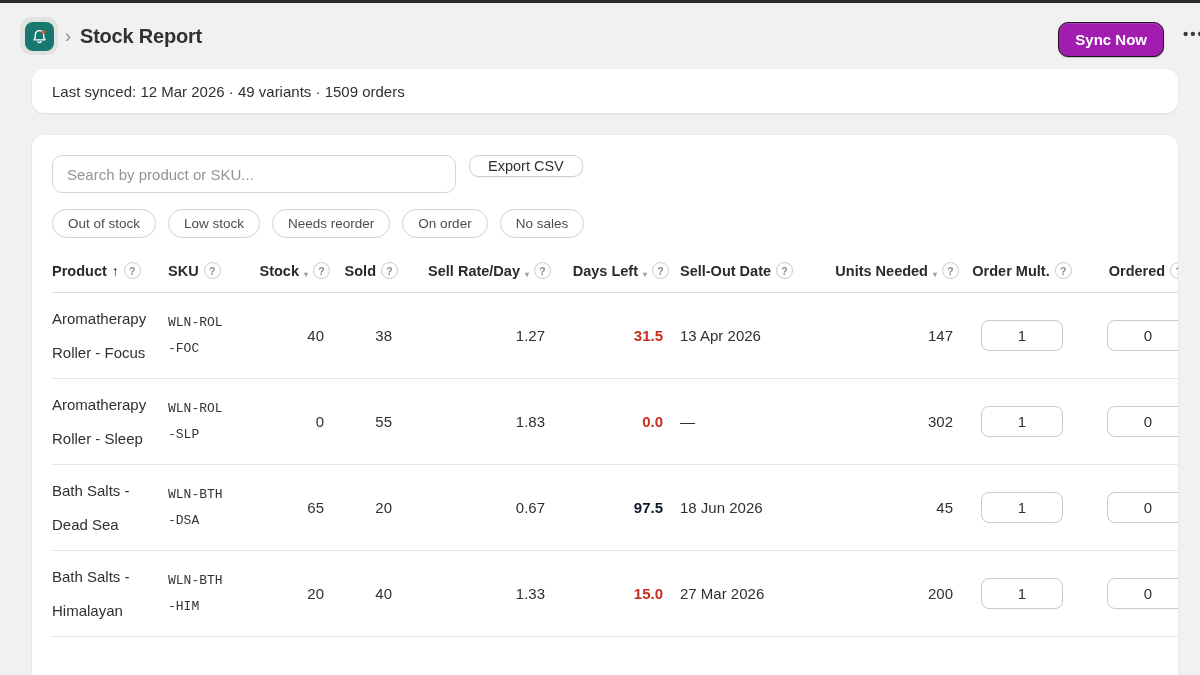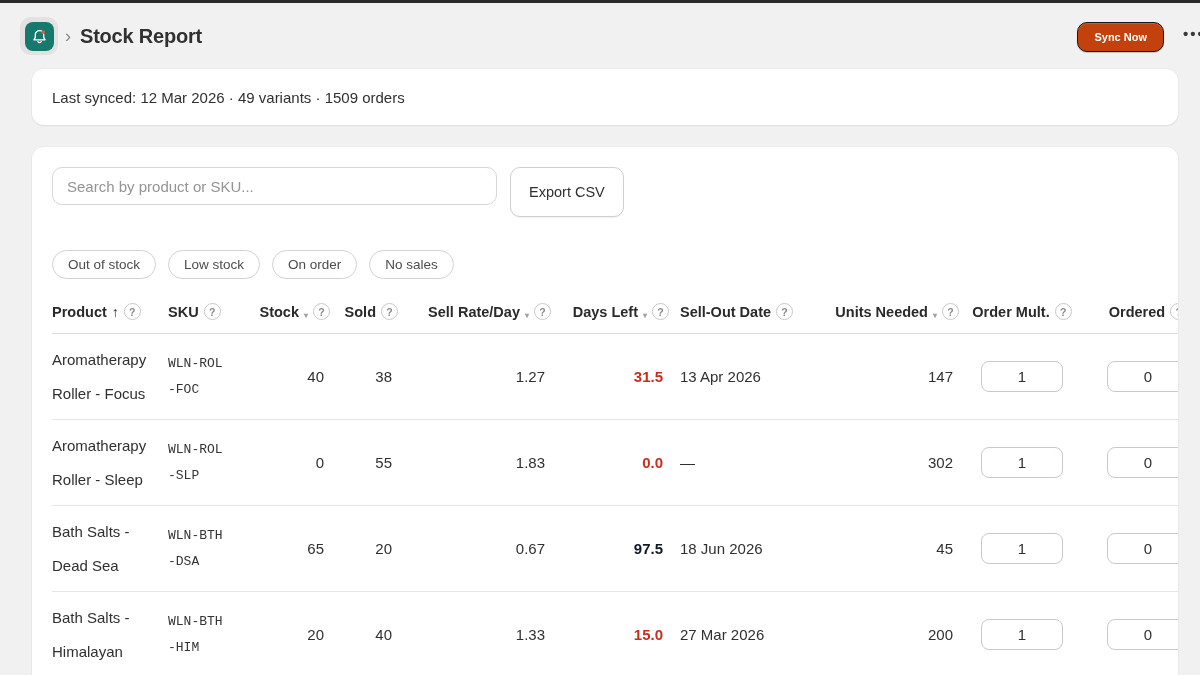--- a/index.html
+++ b/index.html
@@ -21,53 +21,53 @@
     display: flex; align-items: center; justify-content: center; flex: 0 0 auto;
   }
   .app-icon {
     width: 29px; height: 29px; border-radius: 8px; background: #17796e;
     display: flex; align-items: center; justify-content: center;
   }
   .breadcrumb-chevron { color: #8a8a8a; font-size: 18px; margin: 0 9px 0 7px; }
   .page-title { font-size: 20px; font-weight: 700; letter-spacing: -0.2px; }
   .sync-btn {
     position: absolute; right: 36px; top: 19px;
-    background: #c2410c; color: #ffffff; border: 1px solid #1a1a1a;
-    border-radius: 10px; padding: 8px 16px; font-size: 11px; font-weight: 700;
+    background: #a21caf; color: #ffffff; border: 1px solid #1a1a1a;
+    border-radius: 10px; padding: 8px 16px; font-size: 15px; font-weight: 700;
     font-family: "Liberation Sans", sans-serif; cursor: pointer;
     box-shadow: inset 0 1px 0 rgba(255,255,255,0.15), 0 1px 1px rgba(0,0,0,0.2);
   }
   .more-menu {
     position: absolute; left: 1183px; top: 22px; color: #3a3a3a;
     font-size: 15px; font-weight: 700; letter-spacing: 2px; white-space: nowrap;
     cursor: pointer;
   }
   
   .card {
     background: #ffffff; border-radius: 12px; margin-left: 32px; width: 1146px;
     box-shadow: 0 1px 2px rgba(0,0,0,0.07), 0 0 0 1px rgba(0,0,0,0.02);
   }
-  .banner-card { height: 56px; display: flex; align-items: center; padding: 0 20px; }
+  .banner-card { height: 44px; display: flex; align-items: center; padding: 0 20px; }
   .banner-text { font-size: 15px; }
   .main-card { margin-top: 22px; height: 600px; padding: 20px; overflow: hidden; }
   
   .toolbar-row { display: flex; gap: 13px; }
   .search-input {
-    width: 445px; height: 38px; border: 1px solid #d6d6d6; border-radius: 10px;
+    width: 404px; height: 38px; border: 1px solid #d6d6d6; border-radius: 10px;
     padding: 0 14px; font-size: 15px; font-family: "Liberation Sans", sans-serif;
     color: #303030; background: #fff; outline: none;
   }
   .search-input::placeholder { color: #949494; }
   .export-btn {
-    height: 50px; padding: 0 18px; background: #fff; border: 1px solid #d0d0d0;
+    height: 22px; padding: 0 18px; background: #fff; border: 1px solid #d0d0d0;
     border-radius: 10px; font-size: 14.5px; color: #303030; cursor: pointer;
     font-family: "Liberation Sans", sans-serif;
     box-shadow: 0 1px 0 rgba(0,0,0,0.05);
   }
-  .chips-row { display: flex; gap: 12px; margin-top: 33px; }
+  .chips-row { display: flex; gap: 12px; margin-top: 16px; }
   .chip {
     height: 29px; padding: 0 15px; display: flex; align-items: center;
     border: 1px solid #d2d2d2; border-radius: 15px; background: #fff;
     font-size: 13.5px; color: #4c4c4c; cursor: pointer; white-space: nowrap;
   }
   
   table { border-collapse: collapse; table-layout: fixed; width: 1159px; margin-top: 18px; }
   th {
     font-size: 14.5px; font-weight: 700; color: #2a2a2a; text-align: left;
     padding: 6px 0 13px 0; border-bottom: 1px solid #dcdcdc; white-space: nowrap;
@@ -134,20 +134,21 @@
 <div class="card main-card">
 
   <div class="toolbar-row">
     <input class="search-input" type="text" placeholder="Search by product or SKU..." style="">
     <button class="export-btn">Export CSV</button>
   </div>
 
   <div class="chips-row">
     <div class="chip">Out of stock</div>
     <div class="chip">Low stock</div>
+    <div class="chip">Needs reorder</div>
     <div class="chip">On order</div>
     <div class="chip">No sales</div>
   </div>
 
   <table>
     <colgroup>
       <col style="width:116px">
         <col style="width:74px">
         <col style="width:88px">
       <col style="width:68px">

